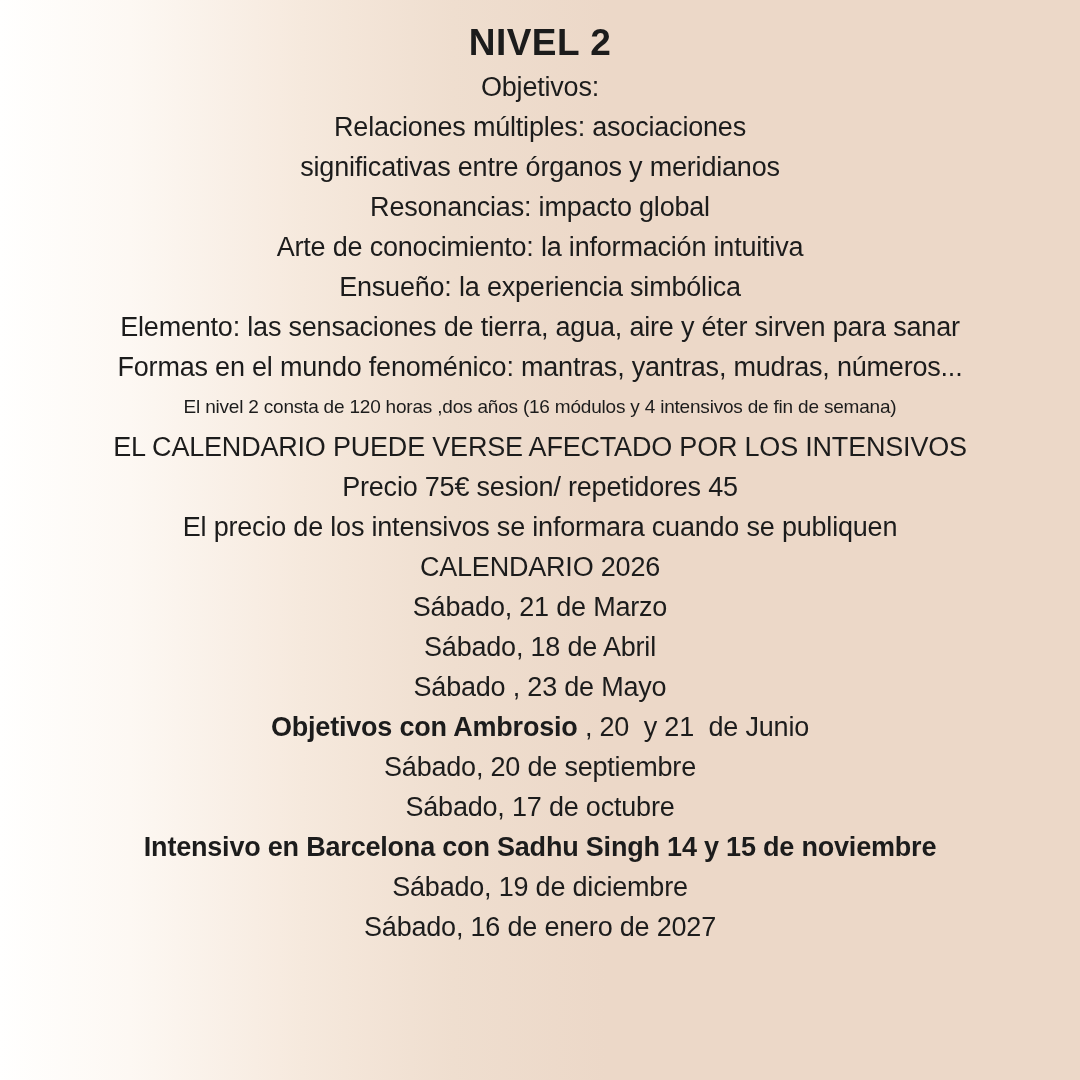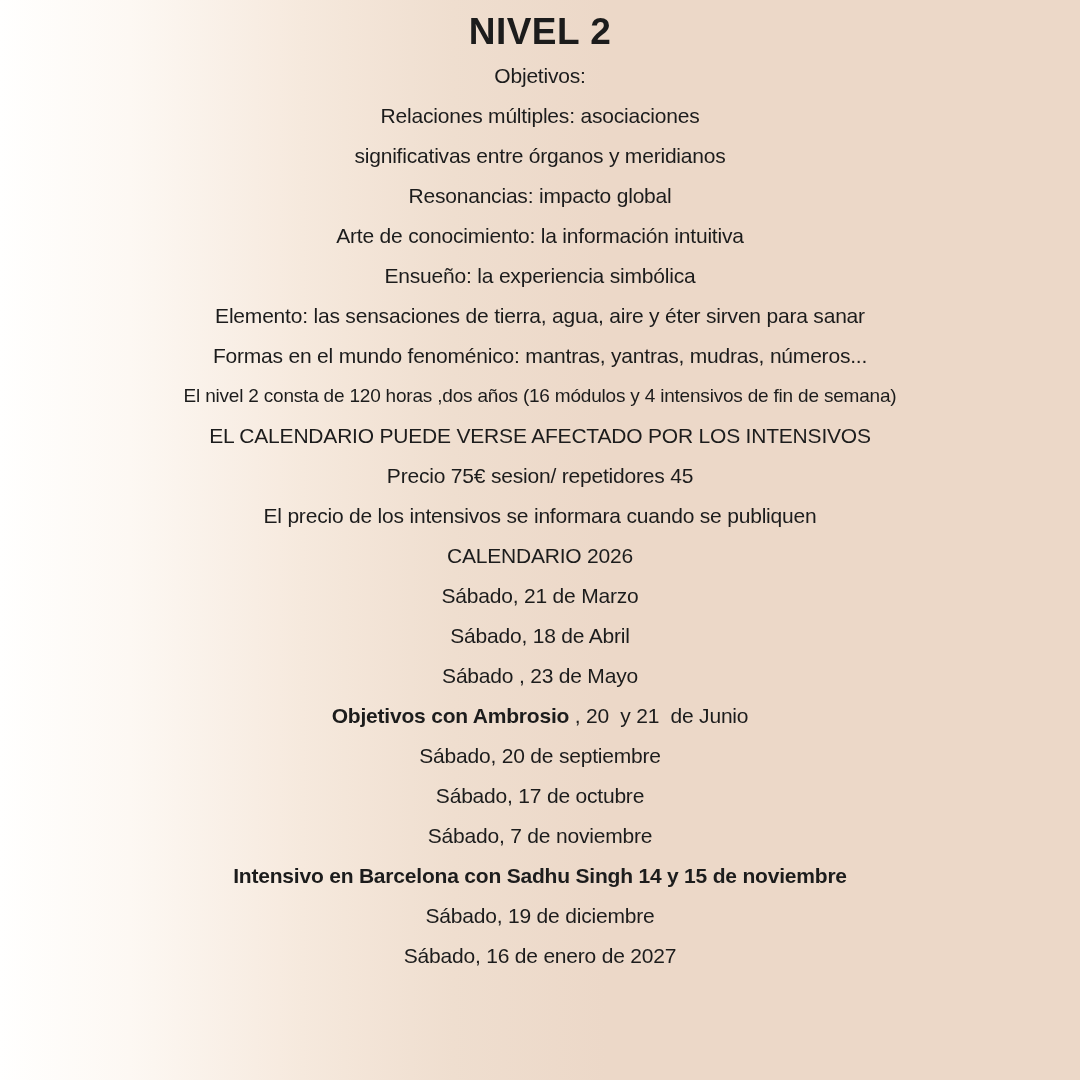--- a/index.html
+++ b/index.html
@@ -17,36 +17,36 @@
       #fdf8f3 12%,
       #f6e9dd 28%,
       #efdecf 42%,
       #ecd8c8 56%,
       #ecd8c8 100%);
   }
   .flyer {
     width: 1080px;
     height: 1080px;
     box-sizing: border-box;
-    padding-top: 8px;
+    padding-top: 19px;
     display: flex;
     flex-direction: column;
     align-items: center;
     text-align: center;
   }
   .title {
     font-size: 37px;
     font-weight: 700;
     line-height: 48px;
     height: 48px;
     letter-spacing: 0.5px;
     white-space: pre;
   }
   .line {
-    font-size: 21px;
+    font-size: 27px;
     font-weight: 400;
     line-height: 40px;
     height: 40px;
     white-space: pre;
     letter-spacing: -0.2px;
   }
   .line.small {
     font-size: 19px;
   }
   .line.bold, .bold-seg {
@@ -78,20 +78,19 @@
 
 
   <div class="line">Sábado, 21 de Marzo</div>
   <div class="line">Sábado, 18 de Abril</div>
   <div class="line">Sábado , 23 de Mayo</div>
 
   <div class="line"><span class="bold-seg">Objetivos con Ambrosio</span><span> , 20  y 21  de Junio</span></div>
 
   <div class="line">Sábado, 20 de septiembre</div>
   <div class="line">Sábado, 17 de octubre</div>
-  <div class="line">Sábado, 7 de noviembre</div>
 
   <div class="line bold">Intensivo en Barcelona con Sadhu Singh 14 y 15 de noviembre</div>
 
   <div class="line">Sábado, 19 de diciembre</div>
   <div class="line">Sábado, 16 de enero de 2027</div>
 
 </div>
 
 </body></html>

